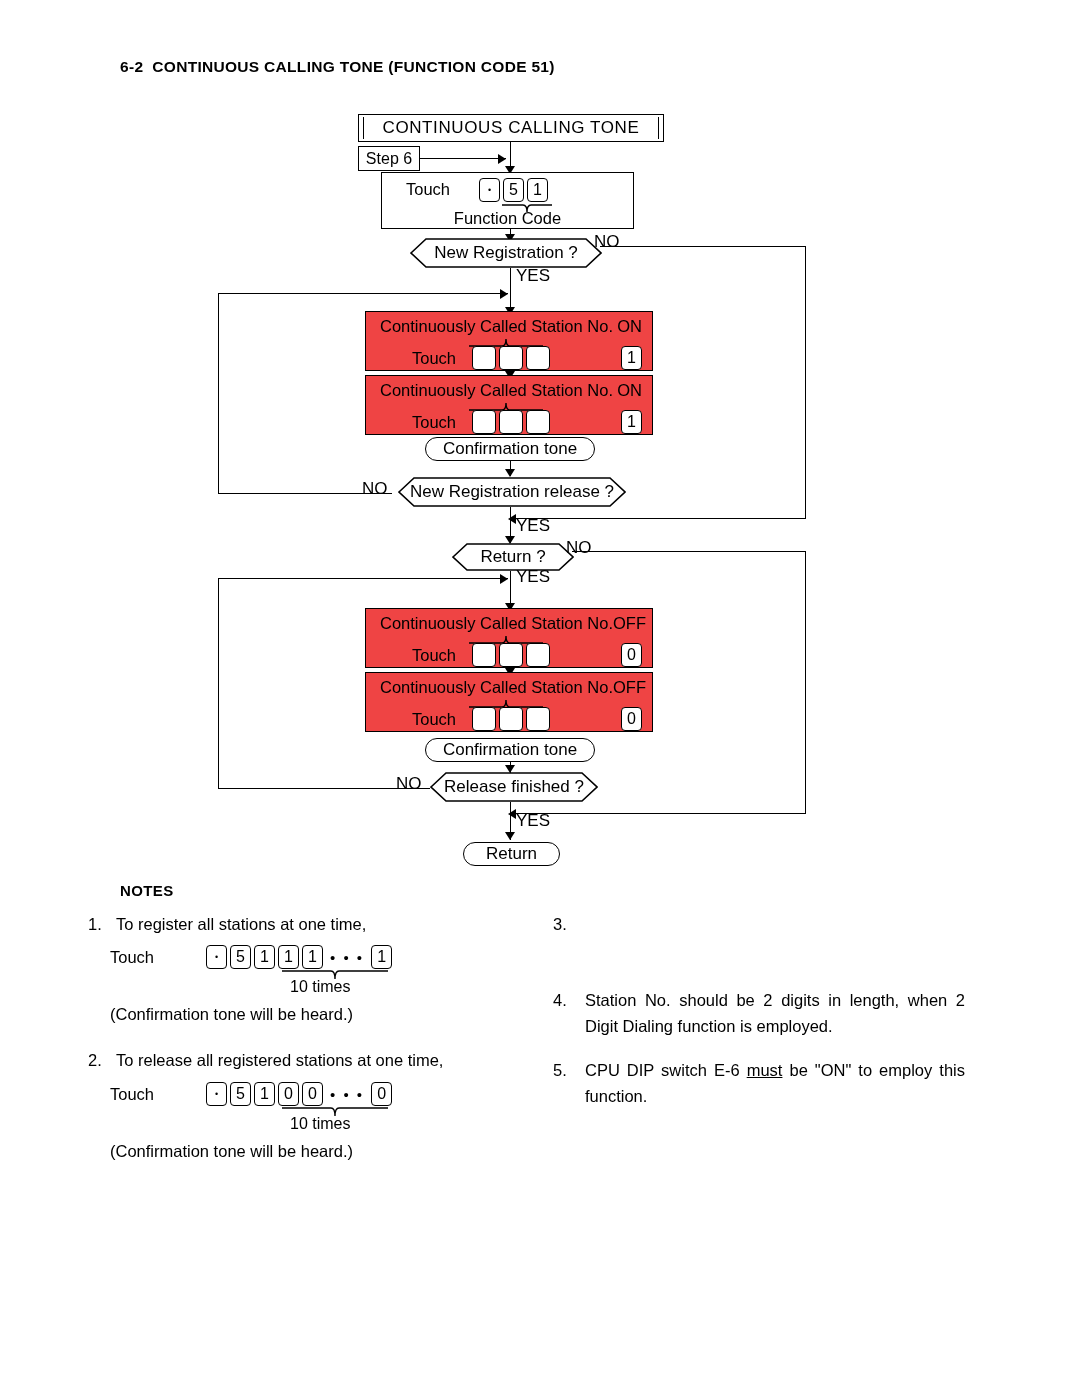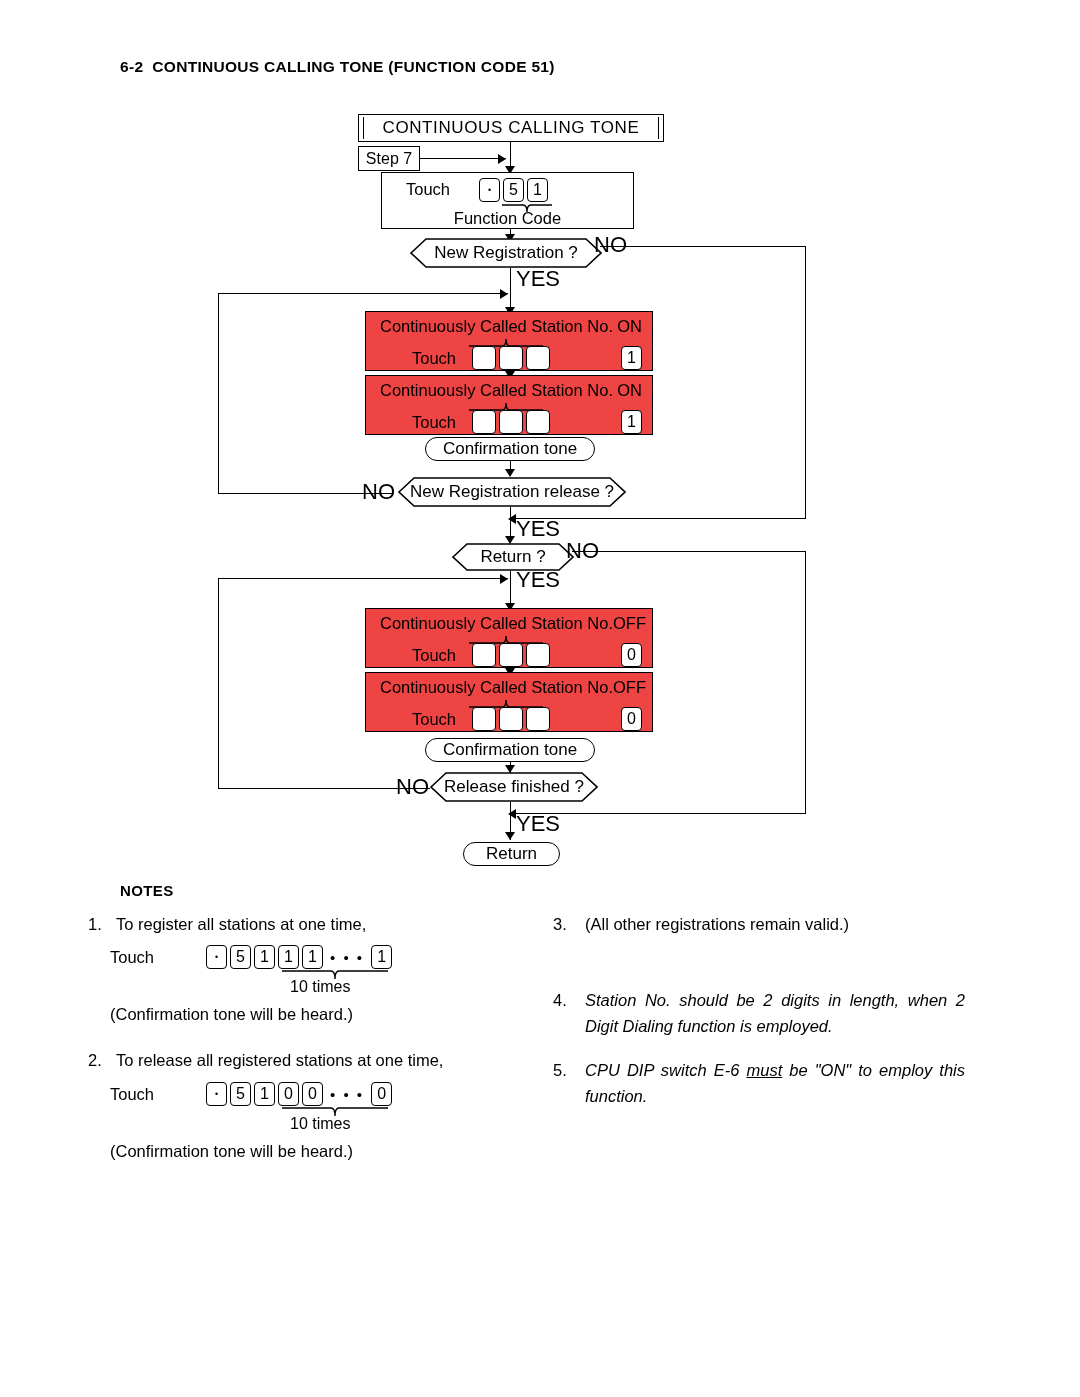--- a/index.html
+++ b/index.html
@@ -76,21 +76,21 @@
   }
   .arrow-right {
     position: absolute;
     width: 0; height: 0;
     border-top: 5px solid transparent;
     border-bottom: 5px solid transparent;
     border-left: 8px solid #000;
   }
   .lbl {
     position: absolute;
-    font-size: 22px;
+    font-size: 17px;
     white-space: nowrap;
   }
 
   
   .title-term {
     position: absolute;
     border: 1.6px solid #000;
     background: #fff;
     box-sizing: border-box;
     display: flex;
@@ -199,21 +199,21 @@
     position: absolute;
     font-size: 16.5px;
     line-height: 1.55;
   }
   .note .idx {
     position: absolute;
     left: 0;
     top: 0;
   }
   .note .body { display: block; }
-  .note.just .body { text-align: justify; text-align-last: left; font-style: italic; }
+  .note.just .body { text-align: justify; text-align-last: left; }
   .note u { text-decoration: underline; }
 
   .touchseq {
     position: absolute;
     font-size: 16.5px;
     display: flex;
     align-items: center;
     white-space: nowrap;
   }
   .touchseq .tlabel { width: 96px; }
@@ -245,21 +245,21 @@
   <div>
 
     <div class="title-term" style="left:358px; top:114px; width:306px; height:28px;">
       <span>CONTINUOUS  CALLING  TONE</span>
     </div>
 
     <div class="vline" style="left:510px; top:142px; height:30px;"></div>
     <div class="arrow-down" style="left:505px; top:166px;"></div>
 
     <div class="fbox" style="left:358px; top:146px; width:62px; height:25px; display:flex; align-items:center; justify-content:center; font-size:16px;">
-      <span>Step 7</span>
+      <span>Step 6</span>
     </div>
     <div class="hline" style="left:420px; top:158px; width:86px;"></div>
     <div class="arrow-right" style="left:498px; top:153.5px;"></div>
 
     <div class="fbox" style="left:381px; top:172px; width:253px; height:57px;">
       <div style="position:absolute; left:24px; top:7px; font-size:16.5px;">Touch</div>
       <div class="keyrow" style="position:absolute; left:97px; top:5px;">
         <span class="key dot">•</span>
         <span class="key">5</span>
         <span class="key">1</span>
@@ -490,21 +490,20 @@
     <div class="times" style="left:290px; top:1115px;">10 times</div>
     <div class="note" style="left:110px; top:1139px; width:400px;">
       <span class="body">(Confirmation tone will be heard.)</span>
     </div>
   </div>
 
   <div>
 
     <div class="note" style="left:553px; top:912px; width:430px;">
       <span class="idx">3.</span>
-      <span class="body" style="padding-left:32px;">(All other registrations remain valid.)</span>
     </div>
 
     <div class="note just" style="left:553px; top:988px; width:412px;">
       <span class="idx">4.</span>
       <span class="body" style="padding-left:32px;">Station No. should be 2 digits in length, when 2 Digit Dialing function is employed.</span>
     </div>
 
     <div class="note just" style="left:553px; top:1058px; width:412px;">
       <span class="idx">5.</span>
       <span class="body" style="padding-left:32px;"><span>CPU  DIP  switch  E-6  </span><u>must</u><span>  be "ON" to employ this function.</span></span>

